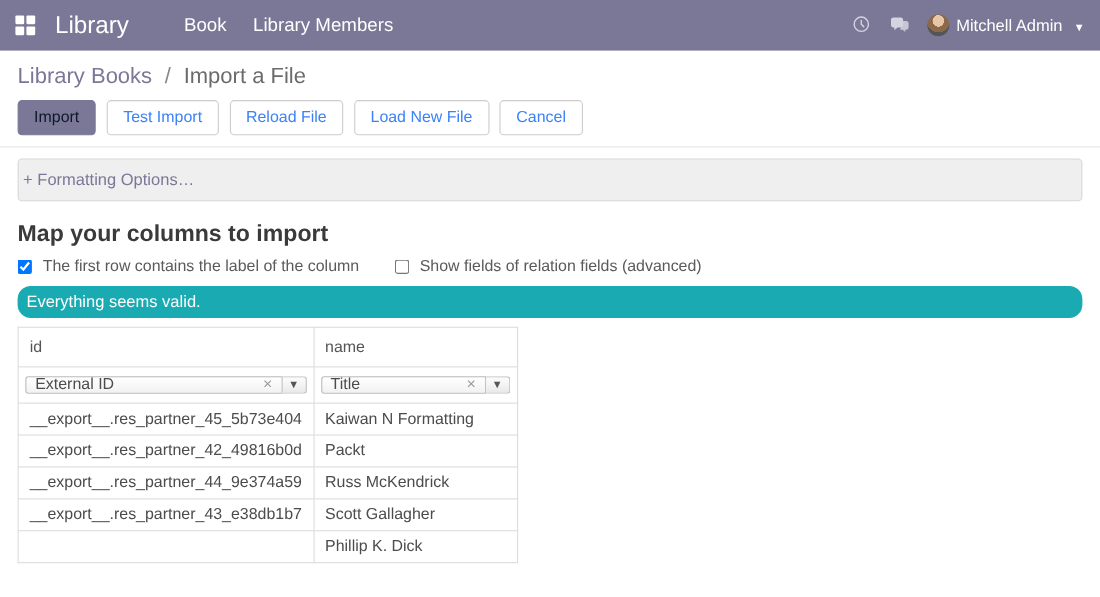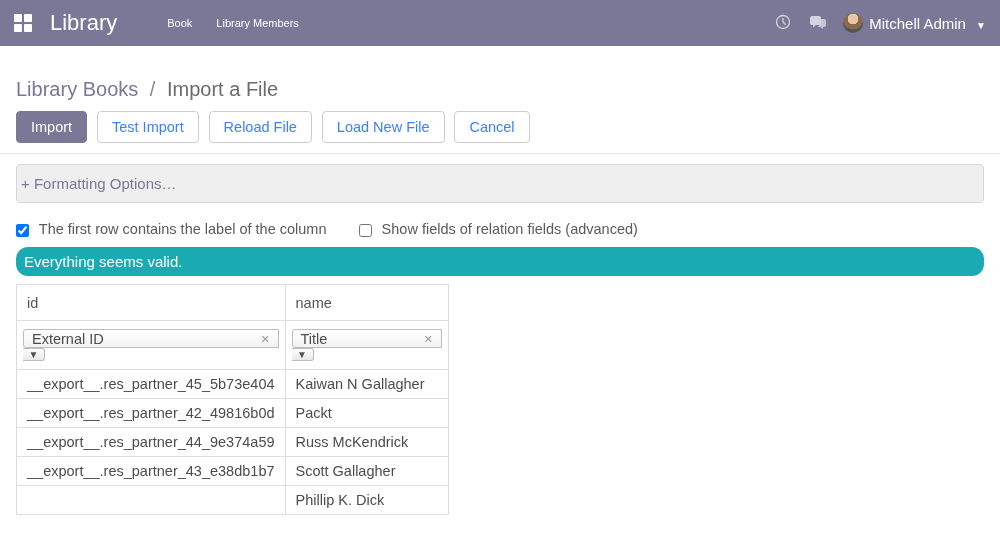--- a/index.html
+++ b/index.html
@@ -10,48 +10,48 @@
     background: #7b7797;
     height: 46px;
     display: flex;
     align-items: center;
     padding: 0 14px;
     color: #fff;
   }
   .nav-apps { width: 18px; height: 18px; display: grid; grid-template-columns: 1fr 1fr; grid-template-rows: 1fr 1fr; gap: 2px; margin-right: 18px; }
   .nav-apps span { background: #fff; border-radius: 1px; }
   .nav-brand { font-size: 22px; font-weight: 500; margin-right: 50px; }
-  .nav-link { color: #fff; font-size: 11px; margin-right: 24px; cursor: pointer; }
+  .nav-link { color: #fff; font-size: 17px; margin-right: 24px; cursor: pointer; }
   .nav-spacer { flex: 1; }
   .nav-icon { color: #d5d3e0; margin-left: 18px; cursor: pointer; }
   .avatar { width: 20px; height: 20px; border-radius: 50%; background: radial-gradient(circle at 50% 30%, #e7c7a8 30%, #8a6a4a 31%, #8a6a4a 60%, #555 61%); display: inline-block; margin-left: 16px; margin-right: 6px; vertical-align: middle;}
   .user-name { font-size: 15px; }
   .caret { margin-left: 6px; font-size: 10px; }
 
   
   .control-panel { padding: 12px 16px 0 16px; }
-  .breadcrumb { font-size: 20px; margin-bottom: 10px; color: #6b6b6b; margin-top: 20px;}
+  .breadcrumb { font-size: 20px; margin-bottom: 10px; color: #6b6b6b;}
   .breadcrumb .link { color: #7b7797; cursor: pointer; }
   .breadcrumb .sep { margin: 0 6px; color: #888;}
   .breadcrumb .current { color: #6b6b6b; }
 
   
   .btn-row { margin-bottom: 10px; }
   .btn {
     display: inline-block;
     padding: 7px 14px;
     border: 1px solid #ccc;
     border-radius: 4px;
     background: #fff;
     cursor: pointer;
     font-size: 14.5px;
     margin-right: 6px;
     color: #3b82f6;
   }
-  .btn-primary { background: #7b7797; border-color: #7b7797; color: #ffffff; }
+  .btn-primary { background: #7b7797; border-color: #7b7797; color: #0f172a; }
 
   .hr { border-top: 1px solid #e5e5e5; margin-top: 8px;}
 
   
   .main { padding: 10px 16px;}
 
   .formatting-bar {
     border: 1px solid #d7d7d7;
     background: #efefef;
     border-radius: 4px;
@@ -85,22 +85,21 @@
     text-align: left;
     font-weight: normal;
     font-size: 14.5px;
     white-space: nowrap;
   }
   table.import-table th { background: #fff; color: #555; height: 36px;}
   tr.field-select-row td { padding: 8px 6px; }
   .select-wrap {
     display: flex;
     align-items: stretch;
-    height: 32px;
-    flex-direction: column;
+    height: 16px;
   }
   .select-box {
     flex: 1;
     border: 1px solid #bcbcbc;
     border-radius: 3px 0 0 3px;
     background: linear-gradient(#fff, #f2f2f2);
     padding: 0 8px;
     display: flex;
     align-items: center;
     justify-content: space-between;
@@ -162,20 +161,21 @@
     <span class="btn">Reload File</span>
     <span class="btn">Load New File</span>
     <span class="btn">Cancel</span>
   </div>
 </div>
 <div class="hr"></div>
 
 <div class="main">
   <div class="formatting-bar">+ Formatting Options…</div>
 
+  <h2 class="section-title">Map your columns to import</h2>
 
   <div class="checkbox-row">
     <label>
       <input type="checkbox" checked="" style="">
       <span>The first row contains the label of the column</span>
     </label>
     <label>
       <input type="checkbox" style="">
       <span>Show fields of relation fields (advanced)</span>
     </label>
@@ -206,21 +206,21 @@
               <span class="clear">×</span>
             </div>
             <div class="select-caret">▼</div>
           </div>
         </td>
       </tr>
     </thead>
     <tbody id="table-body">
         <tr>
           <td>__export__.res_partner_45_5b73e404</td>
-          <td>Kaiwan N Gallagher</td>
+          <td>Kaiwan N Formatting</td>
         </tr>
         <tr>
           <td>__export__.res_partner_42_49816b0d</td>
           <td>Packt</td>
         </tr>
         <tr>
           <td>__export__.res_partner_44_9e374a59</td>
           <td>Russ McKendrick</td>
         </tr>
         <tr>

